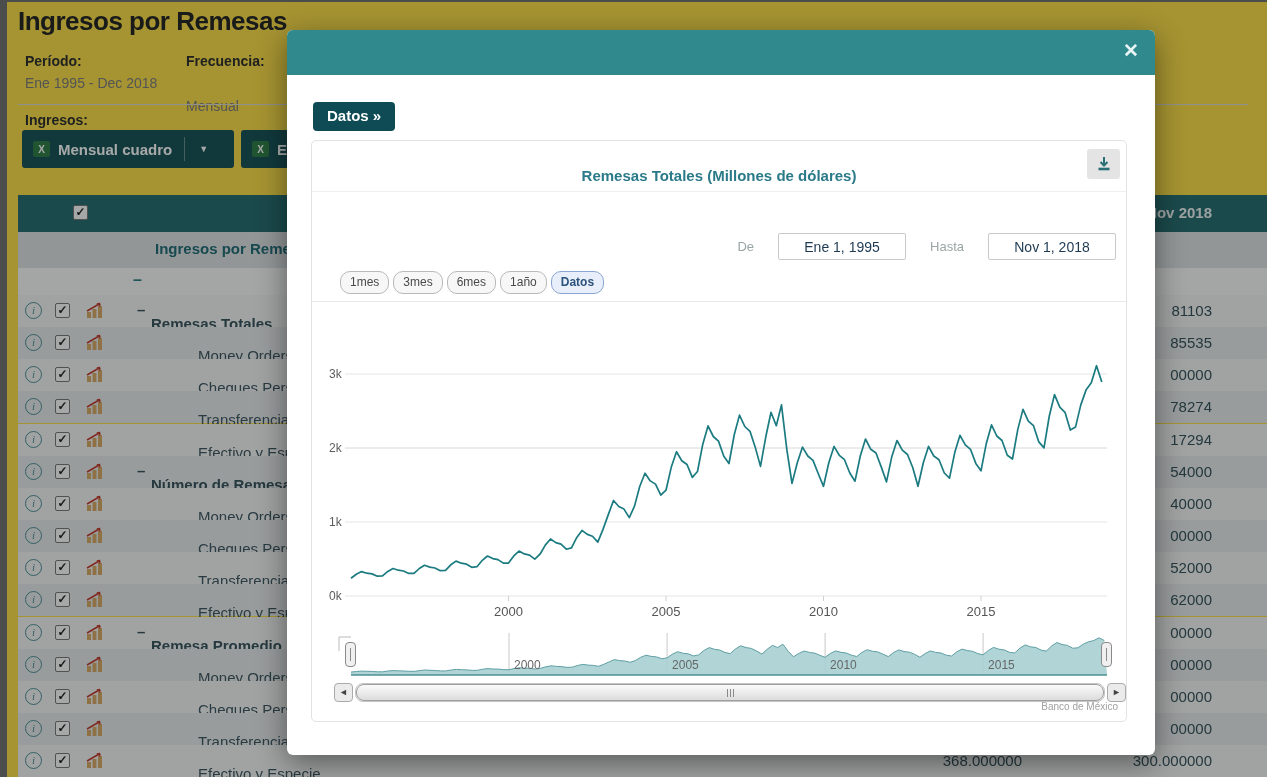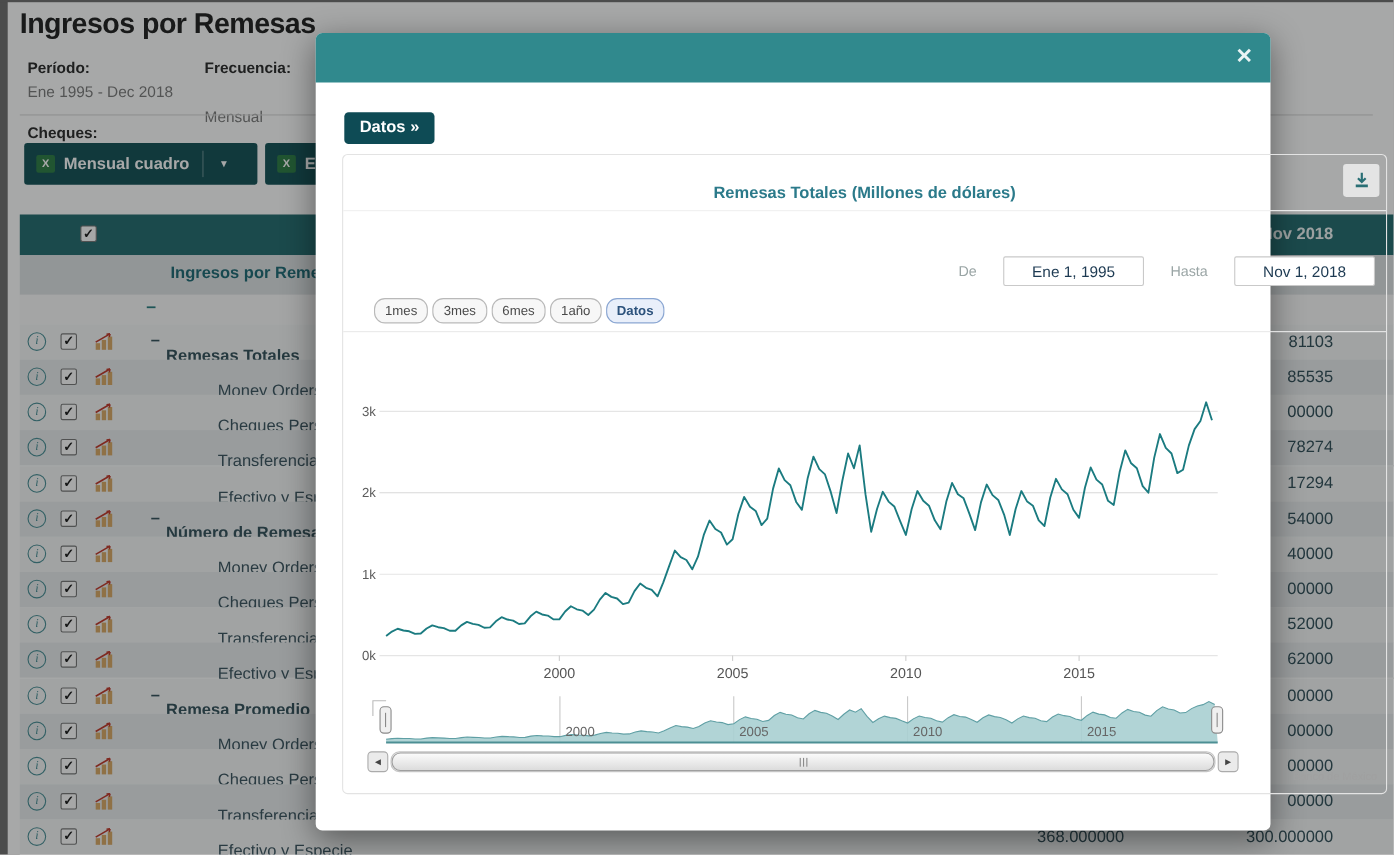--- a/index.html
+++ b/index.html
@@ -1,17 +1,17 @@
 <!DOCTYPE html>
 <html><head>
 <meta charset="utf-8">
 <style>
   * { margin:0; padding:0; box-sizing:border-box; }
   body { background:#444; font-family:"Liberation Sans", sans-serif; }
-  .page { position:relative; width:1267px; height:777px; background:#ffffff; overflow:hidden; }
+  .page { position:relative; width:1267px; height:777px; background:#fde047; overflow:hidden; }
   .win-edge { position:absolute; left:0; top:0; width:7px; height:777px; background:#6f6f6f; z-index:1; }
   .win-top { position:absolute; left:0; top:0; width:1267px; height:2px; background:#6f6f6f; z-index:1; }
 
   
   .bg { position:absolute; inset:0; }
   .page-title { position:absolute; left:18px; top:6px; font-size:26px; font-weight:bold; color:#222; letter-spacing:-0.5px; }
   .meta-label { position:absolute; font-size:14px; font-weight:bold; color:#2b2b2b; }
   .meta-value { position:absolute; font-size:14px; color:#7c7c7c; }
   .hr1 { position:absolute; left:18px; top:104px; width:1230px; border-top:1px solid #d9d9d9; }
   .export-label { position:absolute; left:25px; top:112px; font-size:14px; font-weight:bold; color:#2b2b2b; }
@@ -49,21 +49,21 @@
   
   .backdrop { position:absolute; inset:0; background:rgba(10,14,14,0.36); z-index:5; }
 
   
   .modal { position:absolute; left:287px; top:30px; width:868px; height:725px; background:#fff; border-radius:6px;
            box-shadow:0 8px 30px rgba(0,0,0,0.45); z-index:10; }
   .modal-head { position:absolute; left:0; top:0; width:100%; height:45px; background:#30898d; border-radius:6px 6px 0 0; }
   .close-x { position:absolute; right:16px; top:9px; color:#e9f4f4; font-size:19px; font-weight:bold; cursor:pointer; }
   .datos-btn { position:absolute; left:26px; top:72px; background:#0e4b55; color:#fff; font-size:15px; font-weight:bold;
                padding:5px 14px 7px; border-radius:4px; border:none; cursor:pointer; }
-  .card { position:absolute; left:24px; top:110px; width:950px; height:582px; border:1px solid #e3e3e3; border-radius:5px; }
+  .card { position:absolute; left:24px; top:110px; width:816px; height:582px; border:1px solid #e3e3e3; border-radius:5px; }
   .dl-btn { position:absolute; right:6px; top:8px; width:33px; height:30px; background:#e4e4e4; border-radius:3px;
             display:flex; align-items:center; justify-content:center; cursor:pointer; }
   .c-title { position:absolute; left:0; top:26px; width:100%; text-align:center; font-size:15px; font-weight:bold; color:#2b7a8a; }
   .c-div { position:absolute; left:0; top:50px; width:100%; border-top:1px solid #f0f0f0; }
   .c-sub { position:absolute; left:0; top:64px; width:100%; text-align:center; font-size:13px; color:#4a8e99; }
   .dates { position:absolute; right:10px; top:92px; display:flex; align-items:center; gap:24px; }
   .dlabel { font-size:13px; color:#9aa5a5; }
   .dinput { width:128px; height:27px; border:1px solid #c9c9c9; border-radius:2px; text-align:center; font-size:14px;
             color:#1d3a52; font-family:"Liberation Sans",sans-serif; }
   .pills { position:absolute; left:28px; top:130px; display:flex; gap:4px; }
@@ -91,21 +91,21 @@
   <div class="win-edge"></div>
   <div class="win-top"></div>
 
   <div class="bg">
     <div class="page-title">Ingresos por Remesas</div>
     <div class="meta-label" style="left:25px;top:53px;">Período:</div>
     <div class="meta-value" style="left:25px;top:75px;">Ene 1995 - Dec 2018</div>
     <div class="meta-label" style="left:186px;top:53px;">Frecuencia:</div>
     <div class="meta-value" style="left:186px;top:75px;margin-top:23px;">Mensual</div>
     <div class="hr1"></div>
-    <div class="export-label">Cheques:</div>
+    <div class="export-label">Ingresos:</div>
 
     <div class="tealbtn" style="left:22px;width:212px;">
       <span class="xlsicon">X</span>
       <span>Mensual cuadro</span>
       <span class="btnsep"></span>
       <span class="caret">▼</span>
     </div>
     <div class="tealbtn" style="left:241px;width:200px;">
       <span class="xlsicon">X</span>
       <span>Exportar series</span>

